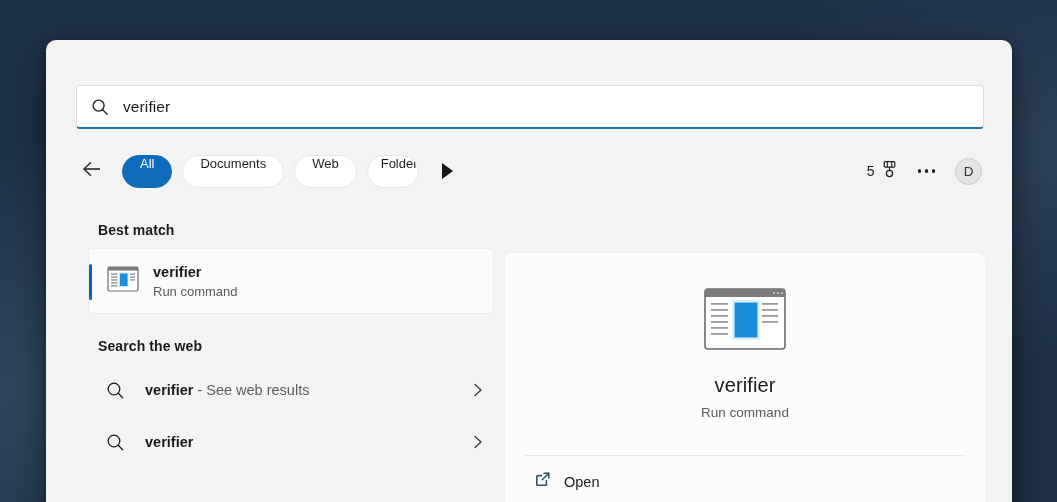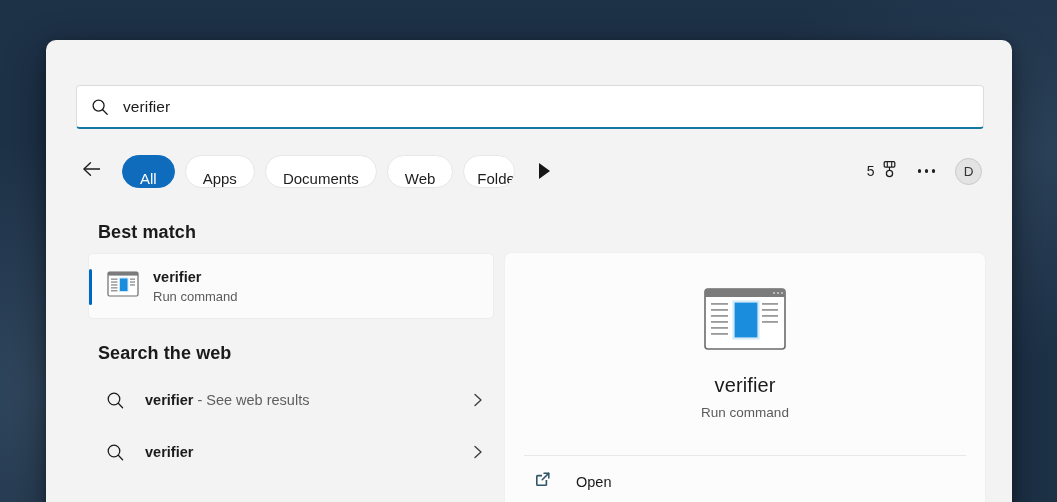--- a/index.html
+++ b/index.html
@@ -60,23 +60,23 @@
   .backbtn {
     width: 32px; height: 32px; border-radius: 16px;
     display: flex; align-items: center; justify-content: center;
     flex: 0 0 auto; margin-right: 14px; cursor: pointer;
   }
   .pills { display: flex; align-items: center; gap: 10px; flex: 0 0 auto; position: relative; }
   .pill {
     height: 33px; border-radius: 17px;
     background: #ffffff;
     border: 1px solid #e6e6e6;
-    display: flex; align-items: flex-end; justify-content: center;
+    display: flex; align-items: flex-start; justify-content: center;
     padding: 0 17px;
-    font-size: 15px; color: #1d1d1d;
+    font-size: 13px; color: #1d1d1d;
     white-space: nowrap; cursor: pointer;
   }
   .pill.active { background: #0f6cbd; border-color: #0f6cbd; color: #ffffff; }
   .pill.clipped { width: 52px; padding: 0 0 0 13px; justify-content: flex-start; overflow: hidden; }
   .scroll-next {
     width: 30px; height: 34px; margin-left: 4px;
     display: flex; align-items: center; justify-content: center;
     cursor: pointer; flex: 0 0 auto;
     background: #f3f3f3;
     z-index: 2;
@@ -96,21 +96,21 @@
     background: #e3e3e3; border: 1px solid #c9c9c9;
     display: flex; align-items: center; justify-content: center;
     font-size: 13.5px; color: #333; cursor: pointer;
   }
 
   
   .results { position: absolute; left: 0; top: 168px; right: 0; bottom: 0; }
 
   .col-left { position: absolute; left: 42px; top: 0; width: 412px; }
   .section-head {
-    font-size: 18px; font-weight: bold; color: #1a1a1a;
+    font-size: 14px; font-weight: bold; color: #1a1a1a;
     padding: 14px 10px 10px 10px; letter-spacing: .1px;
   }
 
   .best-card {
     position: relative;
     height: 66px; width: 406px;
     background: #fbfbfb;
     border: 1px solid #ededed;
     border-radius: 5px;
     display: flex; align-items: center;
@@ -148,21 +148,21 @@
   .prev-title {
     text-align: center; font-size: 20px; color: #1a1a1a;
     margin-top: 24px; letter-spacing: .1px;
   }
   .prev-sub { text-align: center; font-size: 13.5px; color: #5b5b5b; margin-top: 8px; }
   .divider { height: 1px; background: #e8e8e8; margin: 35px 19px 0; }
   .action-row {
     display: flex; align-items: center;
     padding: 14px 0 0 28px; cursor: pointer;
   }
-  .action-label { font-size: 14.5px; color: #1a1a1a; margin-left: 24px; text-align: center; }
+  .action-label { font-size: 14.5px; color: #1a1a1a; margin-left: 12px; text-align: center; }
 </style>
 </head>
 <body>
 
 <div class="desk-haze"></div>
 
 <div class="flyout">
 
   <div class="searchbox-wrap">
     <div class="searchbox">
@@ -182,23 +182,20 @@
         <svg width="22" height="18" viewBox="0 0 22 18">
           <line x1="19" y1="9" x2="3" y2="9" stroke="#1a1a1a" stroke-width="1.3"></line>
           <polyline points="9.5,2.8 2.9,9 9.5,15.2" fill="none" stroke="#1a1a1a" stroke-width="1.3" stroke-linecap="round" stroke-linejoin="round"></polyline>
         </svg>
       </span>
     </div>
 
     <div class="pills">
       <div class="pill active">
         <span>All</span>
-      </div>
-      <div class="pill">
-        <span>Apps</span>
       </div>
       <div class="pill">
         <span>Documents</span>
       </div>
       <div class="pill">
         <span>Web</span>
       </div>
       <div class="pill clipped">
         <span>Folders</span>
       </div>

